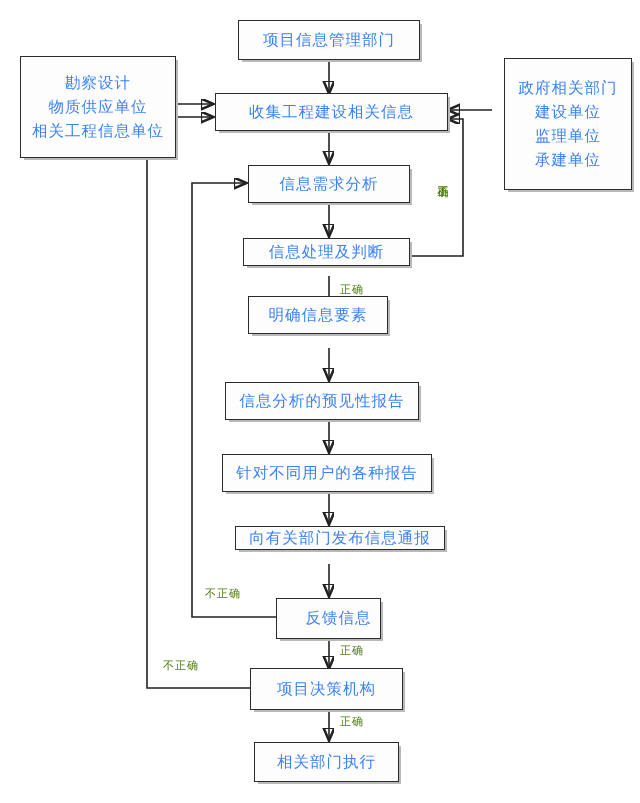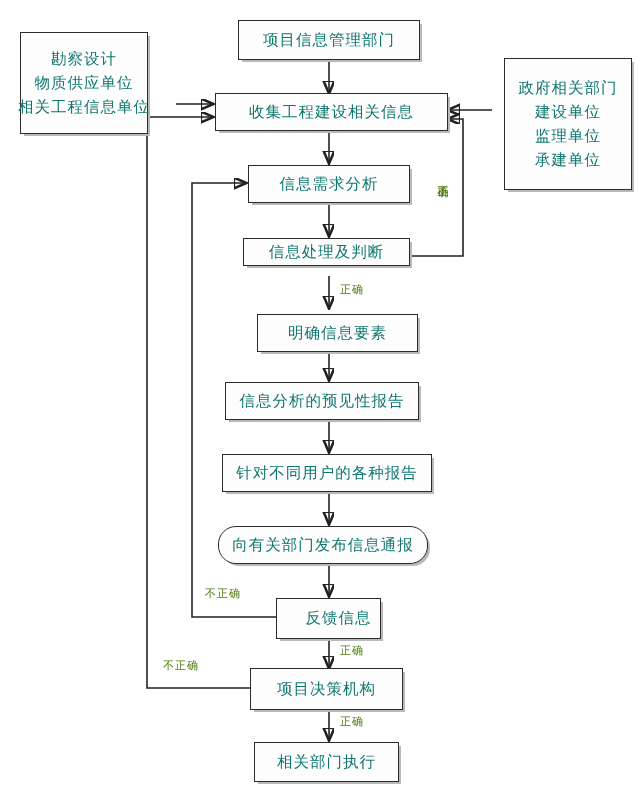--- a/index.html
+++ b/index.html
@@ -8,21 +8,21 @@
   .box{
     position:absolute;
     box-sizing:border-box;
     background:#fdfdfd;
     border:1.5px solid #2b2b2b;
     box-shadow:3px 3px 0 -1px #b9b9b9;
     display:flex;
     flex-direction:column;
     align-items:center;
     justify-content:center;
-    color:#0f766e;
+    color:#3b82f6;
     font-size:15.5px;
     line-height:1.55;
     letter-spacing:1px;
     text-align:center;
     white-space:nowrap;
   }
   .box .ln{display:block;}
   .edge-label{
     position:absolute;
     font-size:11px;
@@ -79,21 +79,21 @@
 
     <path d="M250,688 L147,688 L147,117 L213,117" marker-end="url(#ah)"></path>
 
     <path d="M329,710 L329,740" marker-end="url(#ah)"></path>
   </svg>
 
   <div class="box" style="left:238px; top:20px; width:182px; height:40px;">
     <span class="ln">项目信息管理部门</span>
   </div>
 
-  <div class="box" style="left:20px; top:32px; width:128px; height:102px;">
+  <div class="box" style="left:20px; top:56px; width:156px; height:102px;">
     <span class="ln">勘察设计</span>
     <span class="ln">物质供应单位</span>
     <span class="ln">相关工程信息单位</span>
   </div>
 
   <div class="box" style="left:492px; top:58px; width:128px; height:132px;margin-left:12px;">
     <span class="ln">政府相关部门</span>
     <span class="ln">建设单位</span>
     <span class="ln">监理单位</span>
     <span class="ln">承建单位</span>
@@ -104,33 +104,33 @@
   </div>
 
   <div class="box" style="left:248px; top:165px; width:162px; height:38px;">
     <span class="ln">信息需求分析</span>
   </div>
 
   <div class="box" style="left:243px; top:238px; width:167px; height:28px;">
     <span class="ln">信息处理及判断</span>
   </div>
 
-  <div class="box" style="left:248px; top:314px; width:161px; height:38px;margin-left:9px;">
+  <div class="box" style="left:248px; top:296px; width:140px; height:38px;">
     <span class="ln">明确信息要素</span>
   </div>
 
   <div class="box" style="left:225px; top:382px; width:194px; height:38px;">
     <span class="ln">信息分析的预见性报告</span>
   </div>
 
   <div class="box" style="left:222px; top:454px; width:210px; height:38px;">
     <span class="ln">针对不同用户的各种报告</span>
   </div>
 
-  <div class="box" style="left:218px; top:526px; width:210px; height:38px;border-radius:18px;">
+  <div class="box" style="left:235px; top:526px; width:210px; height:24px;">
     <span class="ln">向有关部门发布信息通报</span>
   </div>
 
   <div class="box" style="left:276px; top:598px; width:105px; height:41px;padding-left:20px;">
     <span class="ln">反馈信息</span>
   </div>
 
   <div class="box" style="left:250px; top:668px; width:153px; height:42px;">
     <span class="ln">项目决策机构</span>
   </div>

